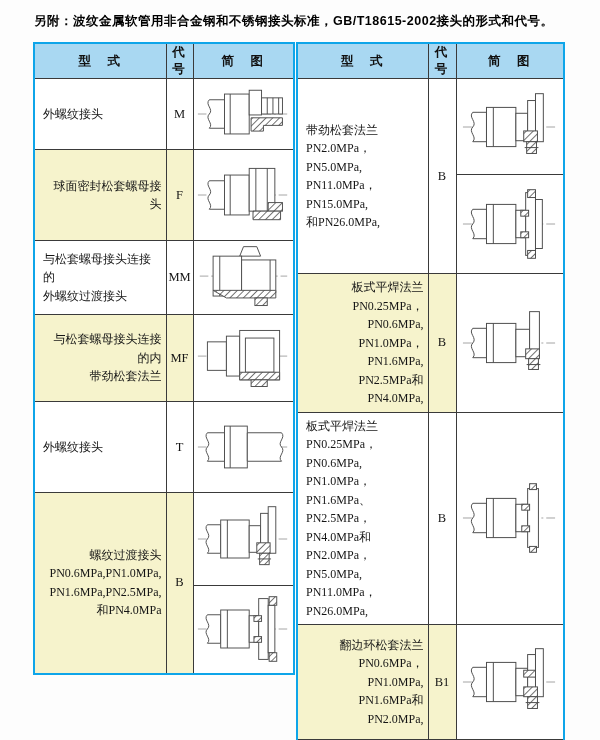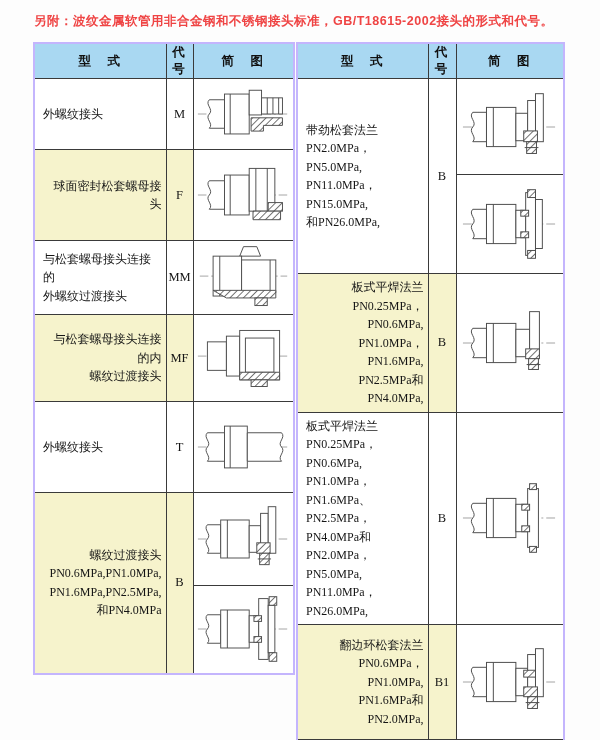--- a/index.html
+++ b/index.html
@@ -2,24 +2,24 @@
 <html><head>
 <meta charset="utf-8">
 <style>
   * { margin:0; padding:0; box-sizing:border-box; }
   html,body { width:600px; height:740px; }
   body { background:#fdfdfd; font-family:"Liberation Serif", serif; color:#1a1a1a; position:relative; }
   .page { position:absolute; left:0; top:0; width:600px; height:740px; overflow:hidden; }
 
   .title { position:absolute; left:34px; top:13px; width:540px;
            font-family:"Liberation Sans", sans-serif; font-weight:bold;
-           font-size:12.5px; letter-spacing:0.5px; color:#ef4444; }
+           font-size:12.5px; letter-spacing:0.5px; color:#000000; }
 
   table.jt { border-collapse:collapse; table-layout:fixed; position:absolute; top:42px;
-             border:2px solid #c4b5fd; background:#fff; }
+             border:2px solid #0ea5e9; background:#fff; }
   table.jt td, table.jt th { border:1px solid #3a3a3a; overflow:hidden; }
   table.jt th { background:#a9d8f2; font-size:12.5px; font-weight:bold;
                 text-align:center; letter-spacing:2px; color:#111; }
   #ltable { left:33px;  width:260px; }
   #rtable { left:296px; width:267px; }
 
   td.type { font-size:12px; line-height:18.5px; padding:4px 4px 4px 8px;
             white-space:pre-line; vertical-align:middle; color:#151515; }
   td.code { font-size:12.5px; text-align:center; vertical-align:middle; color:#151515; }
   td.diag { text-align:center; vertical-align:middle; background:#fff; padding:0; }
@@ -116,21 +116,21 @@
           <rect class="fw" x="48" y="17" width="36" height="34"></rect>
           <line x1="78" y1="17" x2="78" y2="51"></line>
           <path class="fh" d="M18,49 h66 v8 h-52 z"></path>
           <rect class="fh" x="62" y="57" width="13" height="8"></rect>
         </svg>
       </td>
     </tr>
 
     <tr class="hl87">
       <td class="type yl">与松套螺母接头连接的内
-螺纹过渡接头</td>
+带劲松套法兰</td>
       <td class="code yl">MF</td>
       <td class="diag">
         <svg class="d" viewBox="0 0 100 72" width="95" height="72">
           <line class="cl" x1="2" y1="34" x2="97" y2="34" stroke-dasharray="9 3 2 3"></line>
           <rect class="fw" x="12" y="19" width="20" height="30"></rect>
           <rect class="fw" x="32" y="13" width="14" height="42"></rect>
           <rect class="fw" x="46" y="7" width="42" height="52"></rect>
           <rect class="fw" x="52" y="15" width="30" height="36"></rect>
           <path class="fh" d="M46,51 h42 v8 h-42 z"></path>
           <rect class="fh" x="58" y="59" width="17" height="7"></rect>

